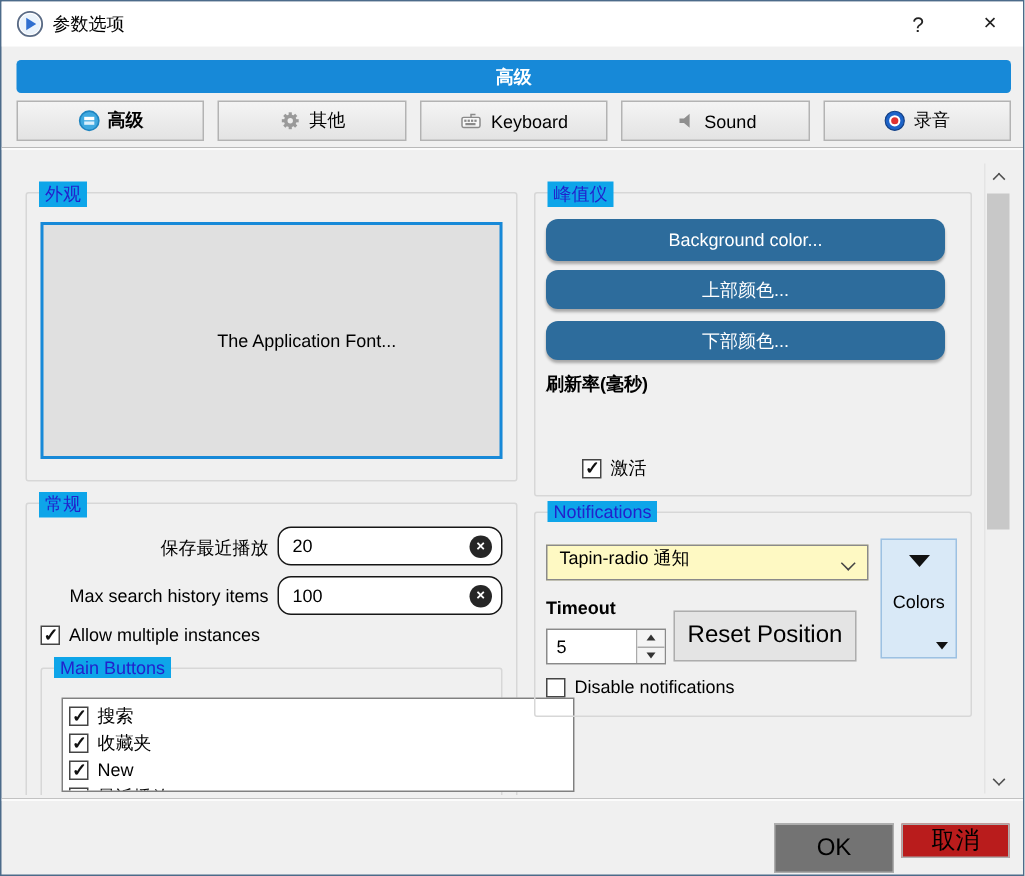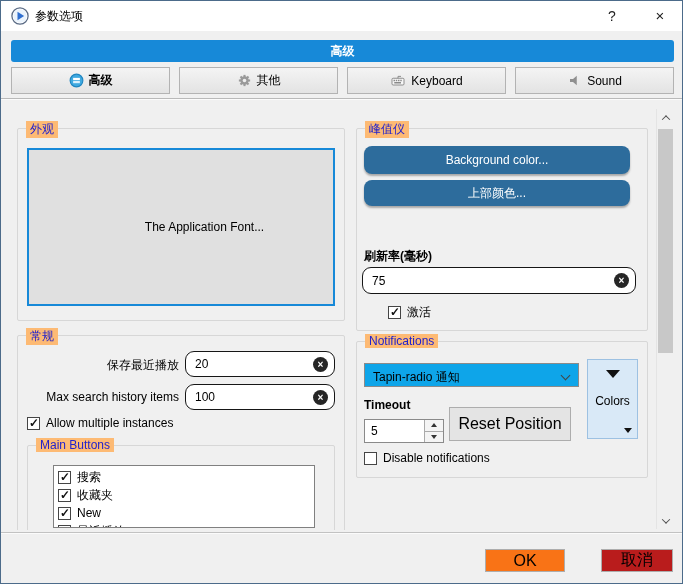--- a/index.html
+++ b/index.html
@@ -24,21 +24,21 @@
   .tabs{position:absolute;left:10px;top:66px;width:663px;height:27px;display:flex;gap:9px;}
   .tab{flex:1;background:linear-gradient(#f4f4f4,#e3e3e3);border:1px solid #b3b3b3;
     display:flex;align-items:center;justify-content:center;gap:5px;cursor:default;}
   .tab .tlabel{white-space:nowrap;}
   .tab.active .tlabel{font-weight:bold;}
   .hr-etch{position:absolute;left:0;width:683px;height:2px;
     background:linear-gradient(#b9b9b9 50%,#fbfbfb 50%);}
   
   .content{position:absolute;left:0;top:100px;width:683px;height:429px;overflow:hidden;}
   .grp{position:absolute;border:1px solid #d7d7d7;border-radius:2px;}
-  .grp-lbl{position:absolute;top:-8px;left:8px;background:#fdba74;padding:0 4px;
+  .grp-lbl{position:absolute;top:-8px;left:8px;background:#0ea5e9;padding:0 4px;
     color:var(--group-label,#2222cc);white-space:nowrap;}
   .font-btn{position:absolute;background:#e0e0e0;border:2px solid var(--banner,#1787d8);
     display:flex;align-items:center;justify-content:center;text-align:center;cursor:default;padding-left:47px;}
   .font-btn span{max-width:120px;line-height:16px;}
   .steel{position:absolute;background:var(--accent-button,#2d6c9c);color:#fff;border:none;
     border-radius:8px;box-shadow:0 2px 2px rgba(0,0,0,.3);
     font-family:"Liberation Sans",sans-serif;font-size:12px;
     display:flex;align-items:center;justify-content:center;cursor:default;}
   .rinput{position:absolute;border:1.5px solid #161616;border-radius:9px;background:#fff;
     font-family:"Liberation Sans",sans-serif;font-size:12px;padding:0 26px 0 9px;outline:none;width:100%;height:100%;}
@@ -48,21 +48,21 @@
     font-size:10px;cursor:default;}
   .clear-btn::before{content:"\00d7";font-weight:bold;}
   .flabel{position:absolute;white-space:nowrap;}
   .flabel.r{text-align:right;}
   .bold{font-weight:bold;}
   .cb{position:absolute;display:flex;align-items:center;gap:6px;cursor:default;}
   .cb .box{width:13px;height:13px;background:#fff;border:1px solid #454545;position:relative;flex:none;}
   .cb.checked .box::after{content:"\2713";position:absolute;left:1px;top:-2px;font-size:12px;font-weight:bold;color:#111;}
   .listbox{position:absolute;background:#fff;border:1px solid #808080;overflow:hidden;padding:2px 0 0 4px;}
   .listbox .cbrow{position:static;height:18px;}
-  .combo{position:absolute;background:#0ea5e9;border:1px solid #8a8a8a;display:flex;align-items:flex-end;padding:0 40px 0 8px;cursor:default;}
+  .combo{position:absolute;background:#fef9c3;border:1px solid #8a8a8a;display:flex;align-items:flex-start;padding:0 40px 0 8px;cursor:default;}
   .combo .chev{position:absolute;right:9px;top:8px;width:7px;height:7px;
     border-left:1.4px solid #444;border-top:1.4px solid #444;transform:rotate(225deg);}
   .colors-panel{position:absolute;background:var(--colors-panel,#d9e9f7);border:1px solid #9dc1e2;cursor:default;}
   .tri-dn-big{position:absolute;left:50%;margin-left:-7px;top:10px;width:0;height:0;
     border-left:7px solid transparent;border-right:7px solid transparent;border-top:8px solid #111;}
   .colors-txt{position:absolute;left:0;width:100%;top:34px;text-align:center;}
   .tri-dn-sm{position:absolute;right:5px;bottom:5px;width:0;height:0;
     border-left:4px solid transparent;border-right:4px solid transparent;border-top:5px solid #111;}
   .spinner{position:absolute;background:#fff;border:1px solid #8a8a8a;display:flex;}
   .spinner .val{flex:1;padding:4px 0 0 6px;}
@@ -137,20 +137,28 @@
         </g>
       </svg>
       <span class="tlabel">Keyboard</span>
     </div>
     <div class="tab">
       <svg width="15" height="15" viewBox="0 0 20 20">
         <path d="M4 8 H8 L13 3.8 V16.2 L8 12 H4 Z" fill="#8f8f8f"></path>
       </svg>
       <span class="tlabel">Sound</span>
     </div>
+    <div class="tab">
+      <svg width="15" height="15" viewBox="0 0 20 20">
+        <circle cx="10" cy="10" r="8.5" fill="#1d63c8" stroke="#123f85" stroke-width="1"></circle>
+        <circle cx="10" cy="10" r="5" fill="#ffffff"></circle>
+        <circle cx="10" cy="10" r="3.2" fill="#e03131"></circle>
+      </svg>
+      <span class="tlabel">录音</span>
+    </div>
   </div>
 
   <div class="hr-etch" style="top:97px;"></div>
 
   <div class="content">
 
     <div class="grp" style="left:16px;top:27px;width:328px;height:193px;">
       <span class="grp-lbl">外观</span>
     </div>
     <div class="font-btn" style="left:26px;top:47px;width:308px;height:158px;">
@@ -171,21 +179,21 @@
       <div class="clear-btn"></div>
     </div>
     <div class="cb checked" style="left:26px;top:315px;">
       <span class="box"></span>
       <span>Allow multiple instances</span>
     </div>
 
     <div class="grp" style="left:26px;top:344px;width:308px;height:190px;">
       <span class="grp-lbl">Main Buttons</span>
     </div>
-    <div class="listbox" style="left:52px;top:364px;width:262px;height:63px;">
+    <div class="listbox" style="left:40px;top:364px;width:342px;height:63px;">
       <div class="cb checked cbrow">
         <span class="box"></span>
         <span>搜索</span>
       </div>
       <div class="cb checked cbrow">
         <span class="box"></span>
         <span>收藏夹</span>
       </div>
       <div class="cb checked cbrow">
         <span class="box"></span>
@@ -195,25 +203,22 @@
         <span class="box"></span>
         <span>最近播放</span>
       </div>
     </div>
 
     <div class="grp" style="left:355px;top:27px;width:292px;height:203px;">
       <span class="grp-lbl">峰值仪</span>
     </div>
     <button class="steel" style="left:363px;top:45px;width:266px;height:28px;text-align:center;">Background color...</button>
     <button class="steel" style="left:363px;top:79px;width:266px;height:26px;">上部颜色...</button>
+    <button class="steel" style="left:363px;top:113px;width:266px;height:26px;">下部颜色...</button>
     <span class="flabel bold" style="left:363px;top:147px;">刷新率(毫秒)</span>
-    <div class="rwrap" style="left:361px;top:166px;width:274px;height:27px;">
-      <input class="rinput" value="75" style="">
-      <div class="clear-btn"></div>
-    </div>
     <div class="cb checked" style="left:363px;top:203px;padding-left:24px;">
       <span class="box"></span>
       <span>激活</span>
     </div>
 
     <div class="grp" style="left:355px;top:240px;width:292px;height:137px;">
       <span class="grp-lbl">Notifications</span>
     </div>
     <div class="combo" style="left:363px;top:262px;width:215px;height:24px;">
       <span>Tapin-radio 通知</span>
@@ -247,16 +252,16 @@
           <span class="chev-up"></span>
         </div>
       <div class="sb-thumb" style="top:20px;height:224px;"></div>
       <div class="sb-arrow" style="top:403px;">
           <span class="chev-dn"></span>
         </div>
     </div>
   </div>
 
   <div class="footer-hr"></div>
-  <div class="gbtn" style="left:484px;top:548px;width:80px;height:23px;background:#f97316;">OK</div>
+  <div class="gbtn" style="left:515px;top:548px;width:80px;height:33px;background:#737373;">OK</div>
   <div class="gbtn" style="left:600px;top:548px;width:72px;height:23px;background:#b91c1c;">取消</div>
 
 </div>
 
 </body></html>

